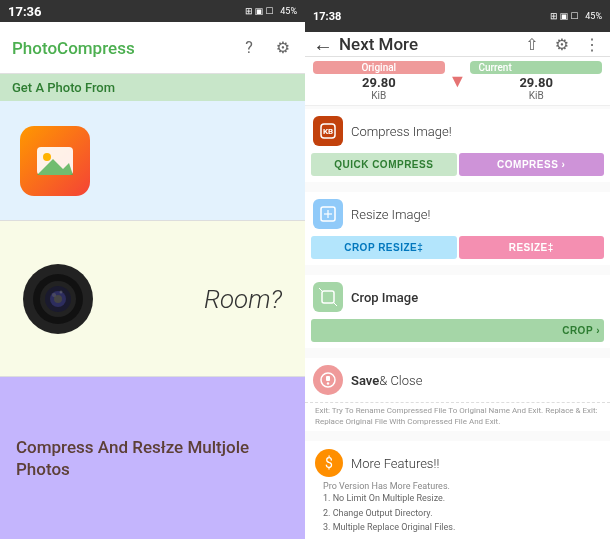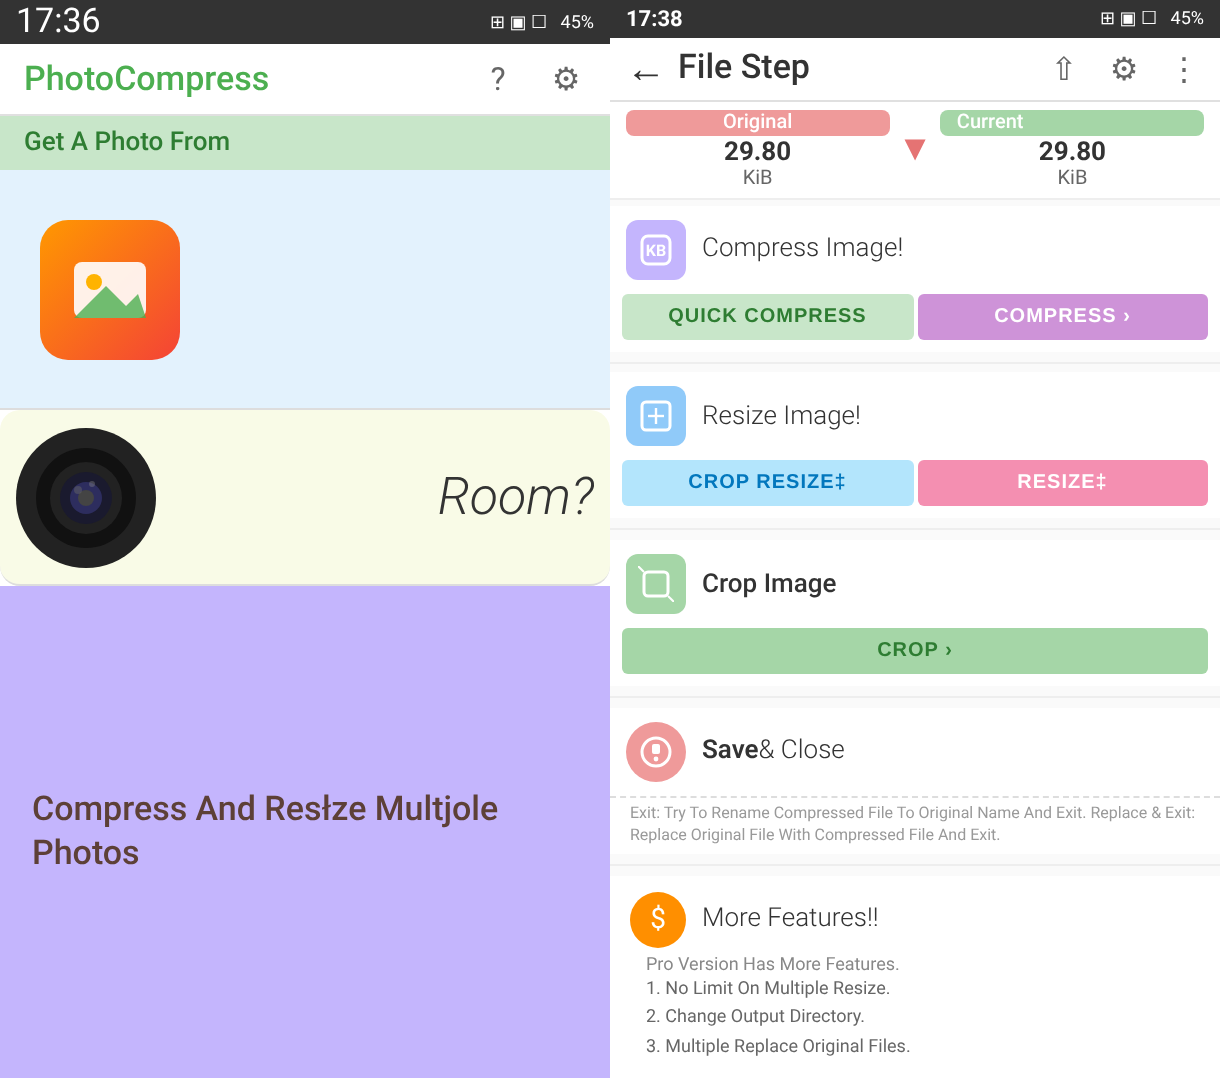--- a/index.html
+++ b/index.html
@@ -23,25 +23,25 @@
     .status-bar-left {
       height: 22px;
       background: #333;
       display: flex;
       align-items: center;
       padding: 0 8px;
       font-size: 10px;
       color: #fff;
       justify-content: space-between;
     }
-    .status-bar-left .time { font-weight: normal; font-size: 17px; }
+    .status-bar-left .time { font-weight: bold; font-size: 13px; }
     .status-bar-left .icons { display: flex; gap: 3px; align-items: center; font-size: 9px; }
 
     .app-bar-left {
-      height: 36px;
+      height: 52px;
       background: #fff;
       display: flex;
       align-items: center;
       padding: 0 12px;
       justify-content: space-between;
       border-bottom: 1px solid #e0e0e0;
     }
     .app-title {
       font-size: 17px;
       font-weight: 500;
@@ -80,28 +80,27 @@
     }
     .gallery-card .card-label {
       font-size: 26px;
       font-weight: 300;
       color: #333;
       font-style: italic;
     }
 
     .camera-card {
       background: #f9fbe7;
-      height: 88px;
+      height: 156px;
       display: flex;
       align-items: center;
       justify-content: space-between;
-      padding: 10px 8px;
+      padding: 10px 23px;
       cursor: pointer;
       border-bottom: 1px solid #ddd;
-      border-radius: 10px;
     }
     .camera-card .card-label {
       font-size: 26px;
       font-weight: 300;
       color: #333;
       font-style: italic;
     }
 
     .multi-card {
       background: #c4b5fd;
@@ -151,21 +150,21 @@
       overflow-y: auto;
     }
     .right-panel::-webkit-scrollbar { width: 3px; }
     .right-panel::-webkit-scrollbar-thumb { background: #ccc; }
 
     .status-bar-right {
       height: 22px;
       background: #333;
       display: flex;
       align-items: center;
-      padding: 3px 8px;
+      padding: 16px 8px;
       font-size: 10px;
       color: #fff;
       justify-content: space-between;
     }
     .status-bar-right .time { font-weight: bold; font-size: 11px; }
     .status-bar-right .icons { display: flex; gap: 3px; align-items: center; font-size: 9px; }
 
     .app-bar-right {
       height: 44px;
       background: #fff;
@@ -245,21 +244,21 @@
     }
     .section-icon {
       width: 30px;
       height: 30px;
       border-radius: 6px;
       display: flex;
       align-items: center;
       justify-content: center;
       flex-shrink: 0;
     }
-    .section-icon.purple { background: #c4b5fd; text-align: center; }
+    .section-icon.purple { background: #c2410c; text-align: center; }
     .section-icon.blue { background: #90caf9; }
     .section-icon.green { background: #a5d6a7; }
     .section-icon.red-circle { background: #ef9a9a; border-radius: 50%; }
     .section-label {
       font-size: 13px;
       font-weight: 500;
       color: #333;
     }
     .section-label span { font-weight: 300; }
 
@@ -275,21 +274,21 @@
       border-radius: 3px;
       font-size: 10px;
       font-weight: 600;
       cursor: pointer;
       letter-spacing: 0.5px;
     }
     .btn-light-green { background: #c8e6c9; color: #2e7d32; }
     .btn-purple { background: #ce93d8; color: #fff; }
     .btn-light-blue { background: #b3e5fc; color: #0277bd; }
     .btn-pink { background: #f48fb1; color: #fff; }
-    .btn-green-full { background: #a5d6a7; color: #2e7d32; }
+    .btn-green-full { background: #a5d6a7; color: #2e7d32; text-align: right; }
     .btn-red { background: #ef9a9a; color: #c62828; }
     .btn-salmon { background: #f48fb1; color: #880e4f; }
 
     .replace-exit-row {
       display: flex;
       gap: 2px;
       padding: 0 6px 4px 6px;
     }
     .exit-note {
       font-size: 8px;
@@ -400,21 +399,21 @@
 <div class="right-panel">
 
   <div class="status-bar-right">
     <span class="time">17:38</span>
     <span class="icons">⊞ ▣ ☐ &nbsp; 45%</span>
   </div>
 
   <div class="app-bar-right">
     <div class="left-group">
       <div class="back-btn">←</div>
-      <span class="next-step-title">File Step</span>
+      <span class="next-step-title">Next More</span>
     </div>
     <div class="right-group">
       <div class="icon-btn">⇧</div>
       <div class="icon-btn">⚙</div>
       <div class="icon-btn">⋮</div>
     </div>
   </div>
 
   <div class="comparison-row">
     <div class="comparison-col original">

